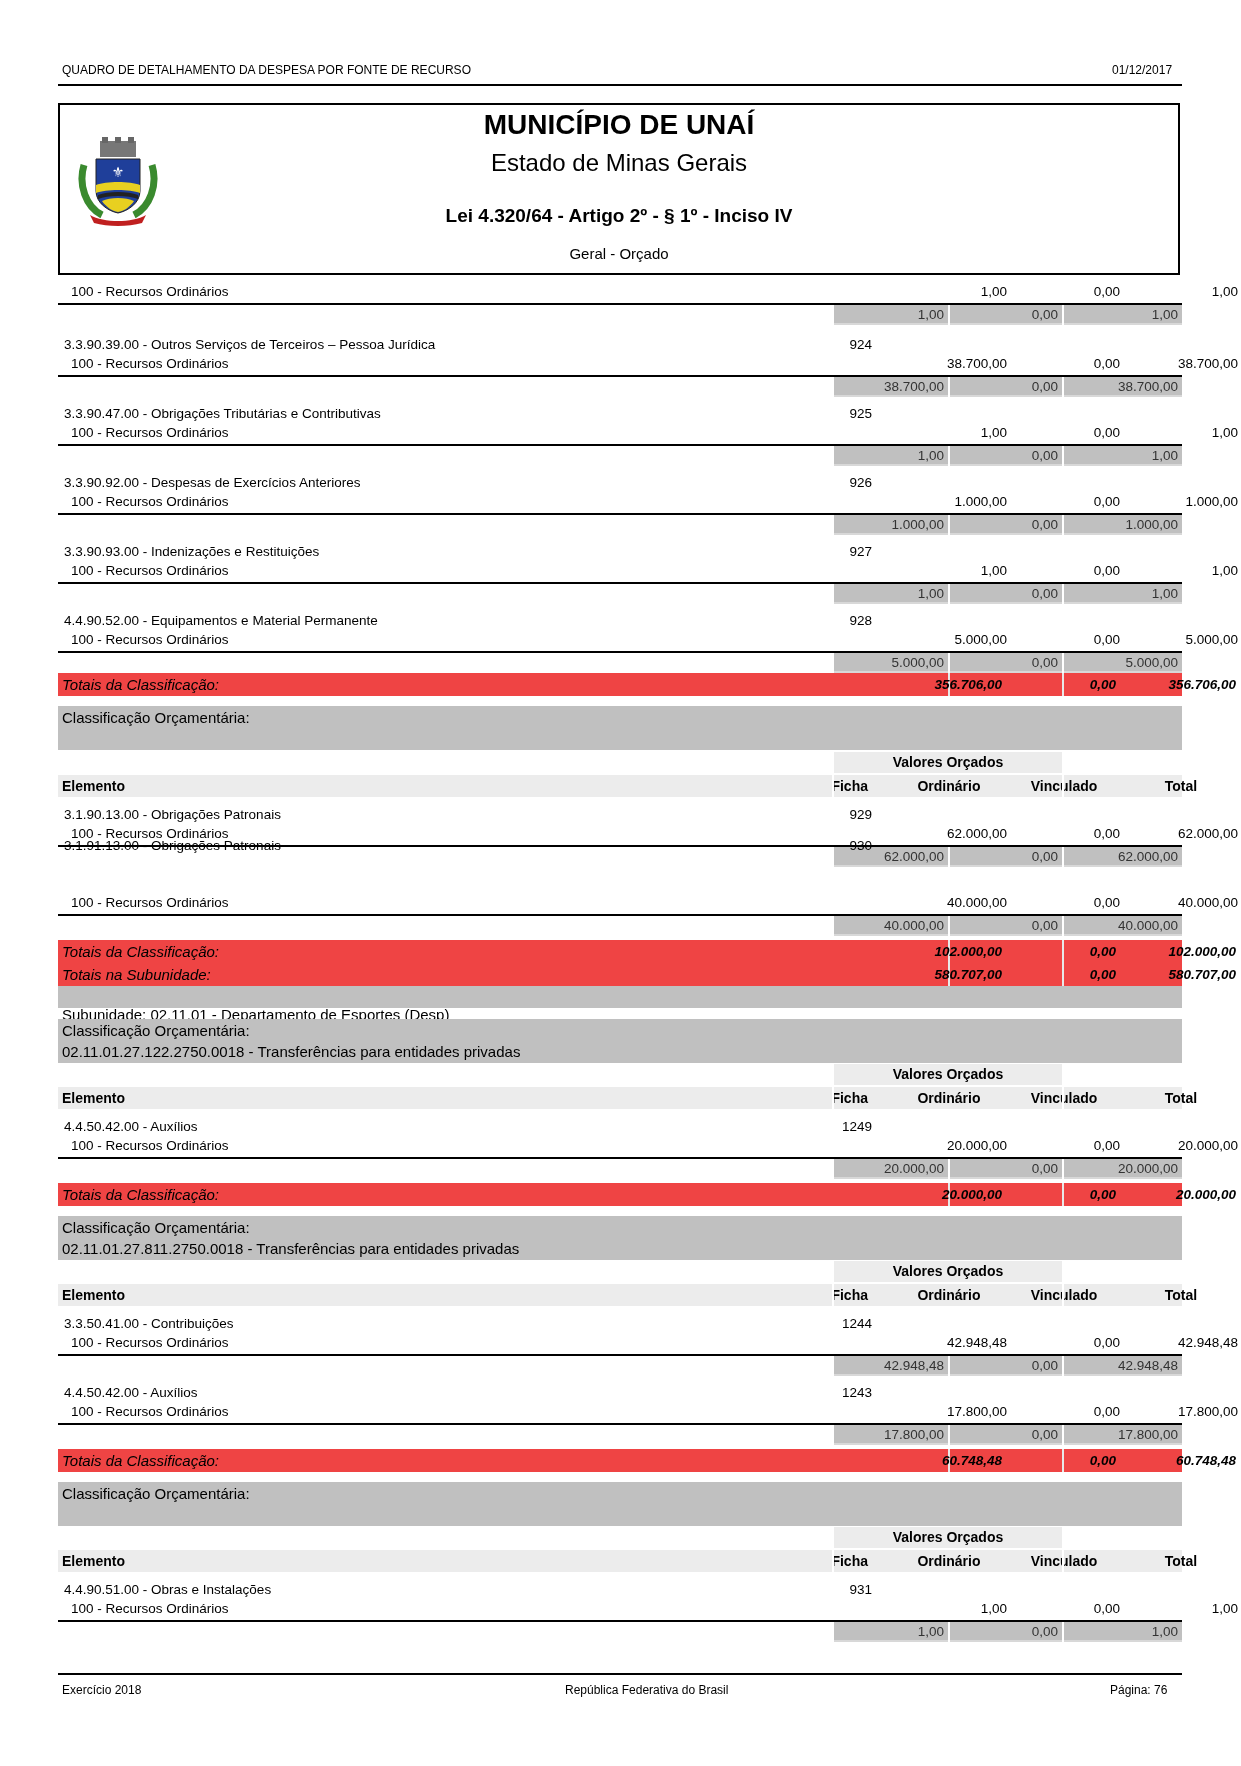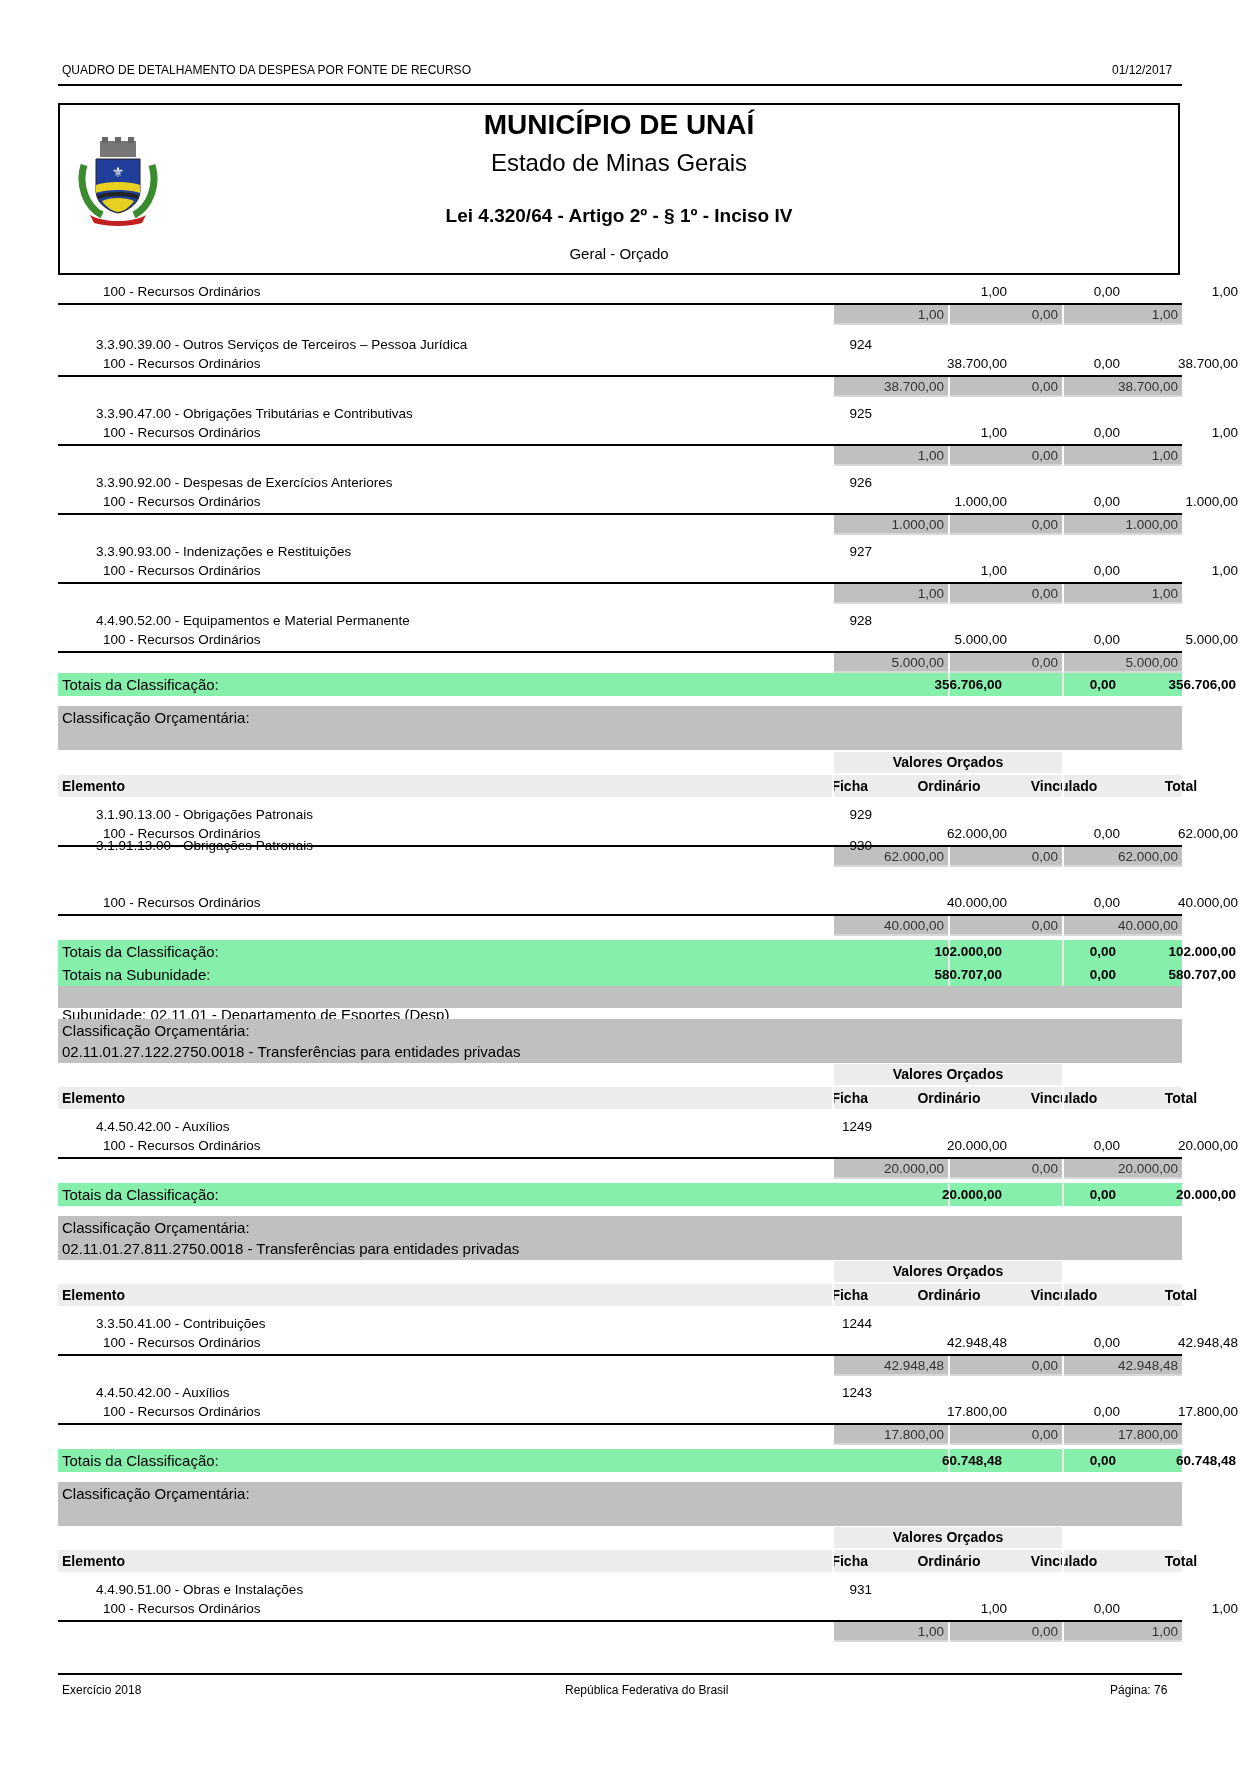--- a/index.html
+++ b/index.html
@@ -11,35 +11,35 @@
   .h-title { position: absolute; left: 0; right: 0; text-align: center; }
   .t1 { top: 4px; font-size: 28px; font-weight: bold; }
   .t2 { top: 44px; font-size: 24px; }
   .t3 { top: 76px; font-size: 19px; font-weight: bold; }
   .t4 { top: 100px; font-size: 19px; font-weight: bold; }
   .t5 { top: 140px; font-size: 15px; font-weight: normal; }
   .logo { position: absolute; left: 16px; top: 30px; width: 84px; height: 92px; }
 
   .row { position: absolute; left: 62px; width: 1118px; height: 19px; font-size: 13.5px; }
   .row span { position: absolute; top: 1px; white-space: nowrap; }
-  .c-label { left: 2px; margin-left: 32px; }
+  .c-label { left: 2px; }
   .c-label.sub { left: 9px; }
   .c-ficha { left: 720px; width: 90px; text-align: right; }
   .c-ord { left: 770px; width: 175px; text-align: right; }
   .c-vin { left: 950px; width: 108px; text-align: right; }
   .c-tot { left: 1058px; width: 118px; text-align: right; }
 
   .thickline { position: absolute; left: 58px; width: 1124px; height: 2px; background: #000; }
   .subtotal { position: absolute; height: 20px; }
   .subtotal .cell { position: absolute; top: 0; height: 20px; background: #c0c0c0; font-size: 13.5px; color: #333; text-align: right; box-sizing: border-box; padding-right: 4px; line-height: 20px; border-bottom: 2px solid #d8d8d8; }
   .cell-ord { left: 834px; width: 114px; }
   .cell-vin { left: 950px; width: 112px; }
   .cell-tot { left: 1064px; width: 118px; }
 
-  .totbar { position: absolute; left: 58px; width: 1124px; height: 23px; background: #86efac; font-size: 15px; }
+  .totbar { position: absolute; left: 58px; width: 1124px; height: 23px; background: #ef4444; font-size: 15px; font-style: italic; }
   .totbar span { position: absolute; top: 3px; white-space: nowrap; }
   .totbar .lbl { left: 4px; }
   .totbar .v { font-weight: bold; font-size: 13.5px; top: 4px; }
   .totbar .v1 { left: 834px; width: 110px; text-align: right; }
   .totbar .v2 { left: 950px; width: 108px; text-align: right; }
   .totbar .v3 { left: 1064px; width: 114px; text-align: right; }
   .totbar .sep { position: absolute; top: 0; width: 2px; height: 23px; background: #e8e8e8; }
 
   .classbar { position: absolute; left: 58px; width: 1124px; height: 44px; background: #c0c0c0; font-size: 15px; }
   .classbar span { position: absolute; left: 4px; white-space: nowrap; }

